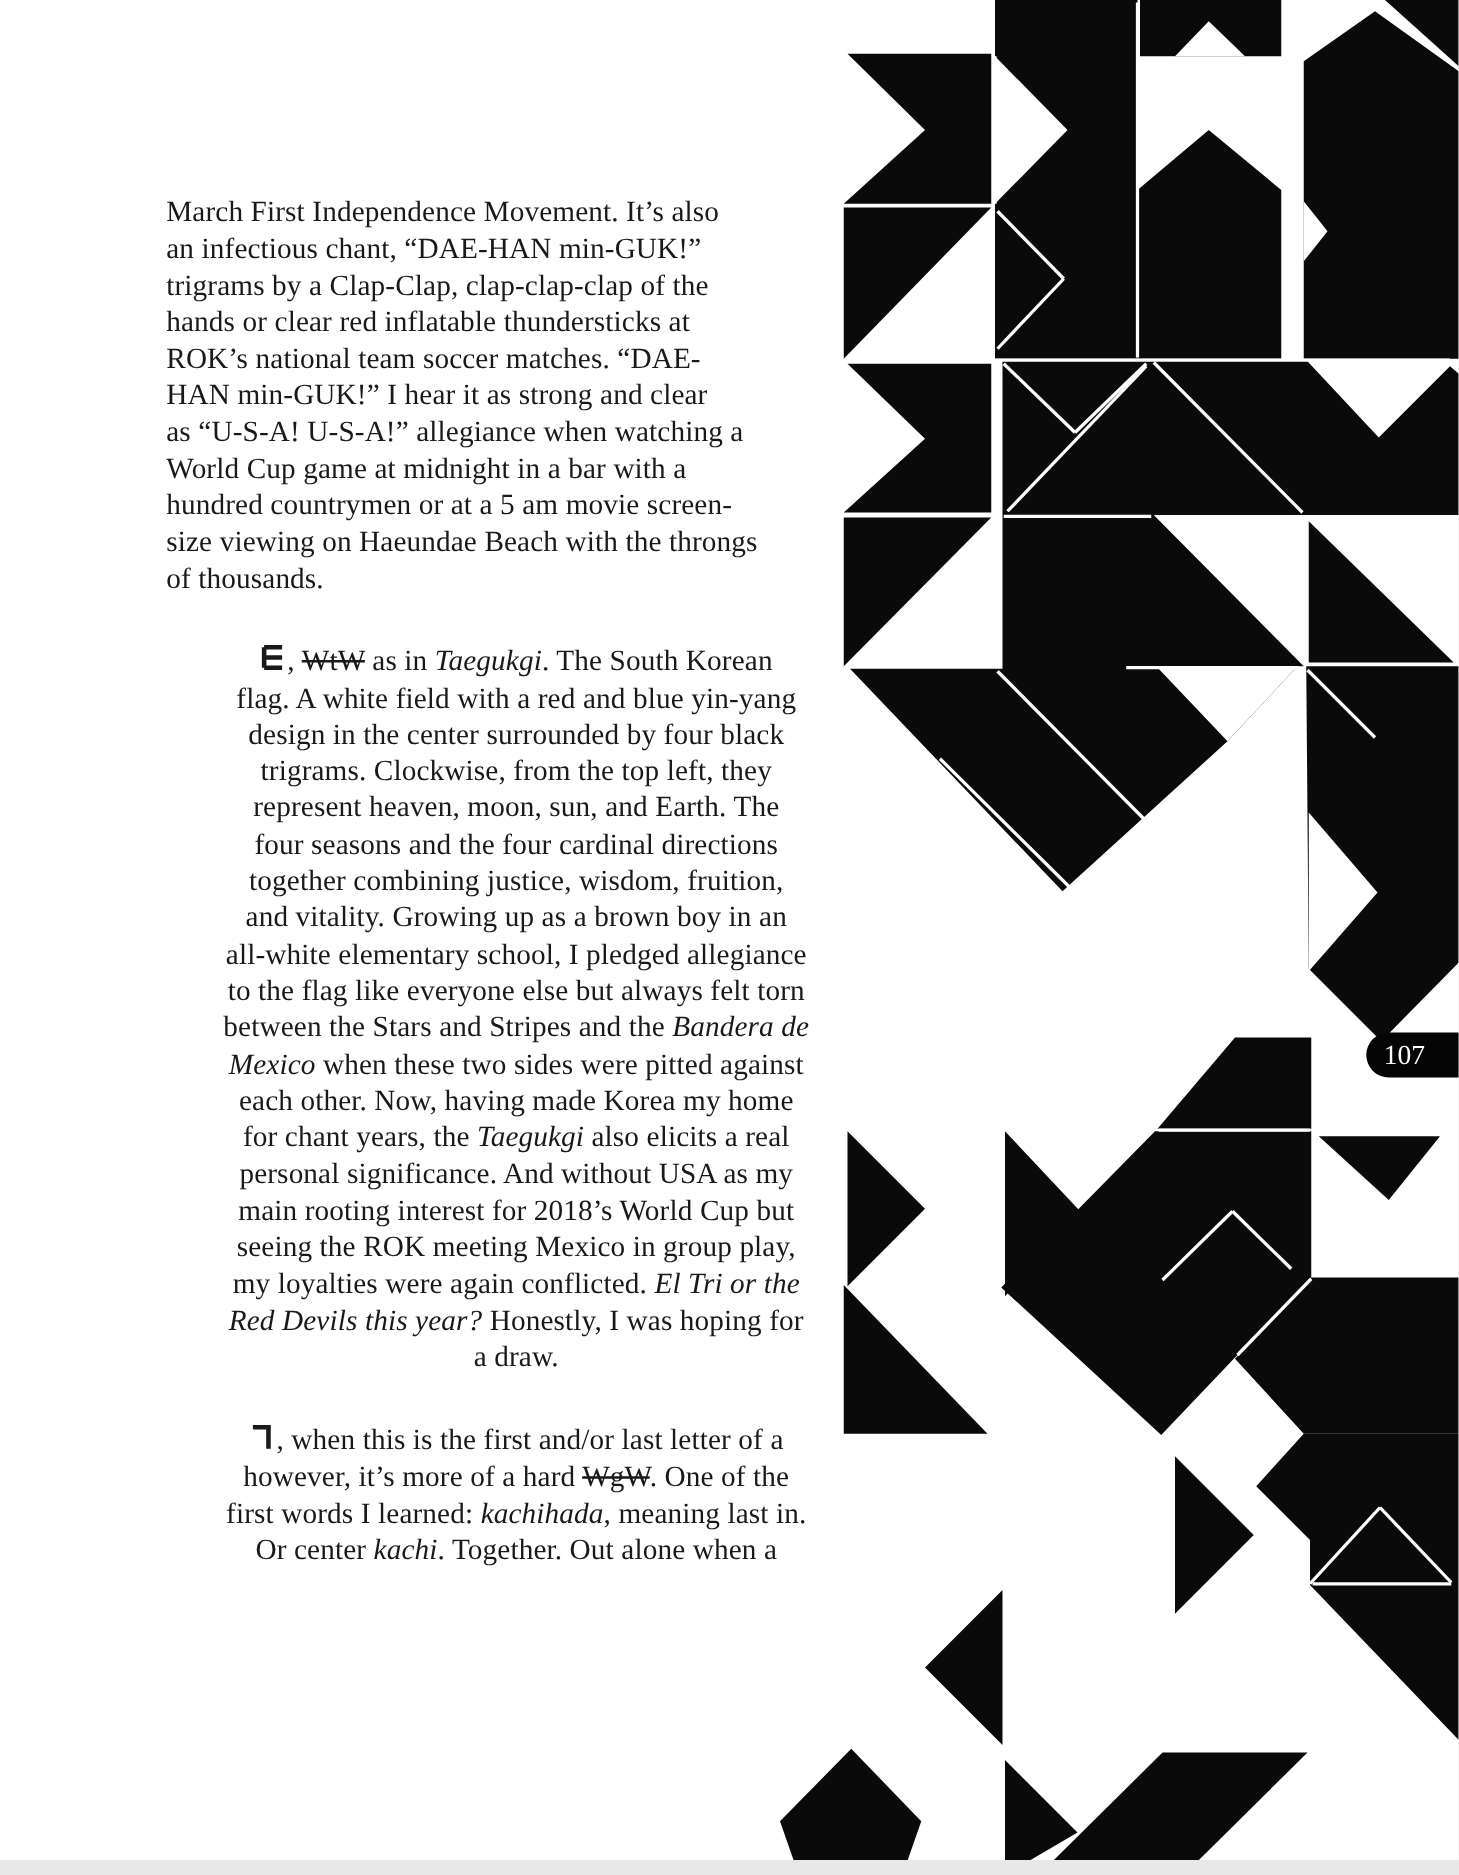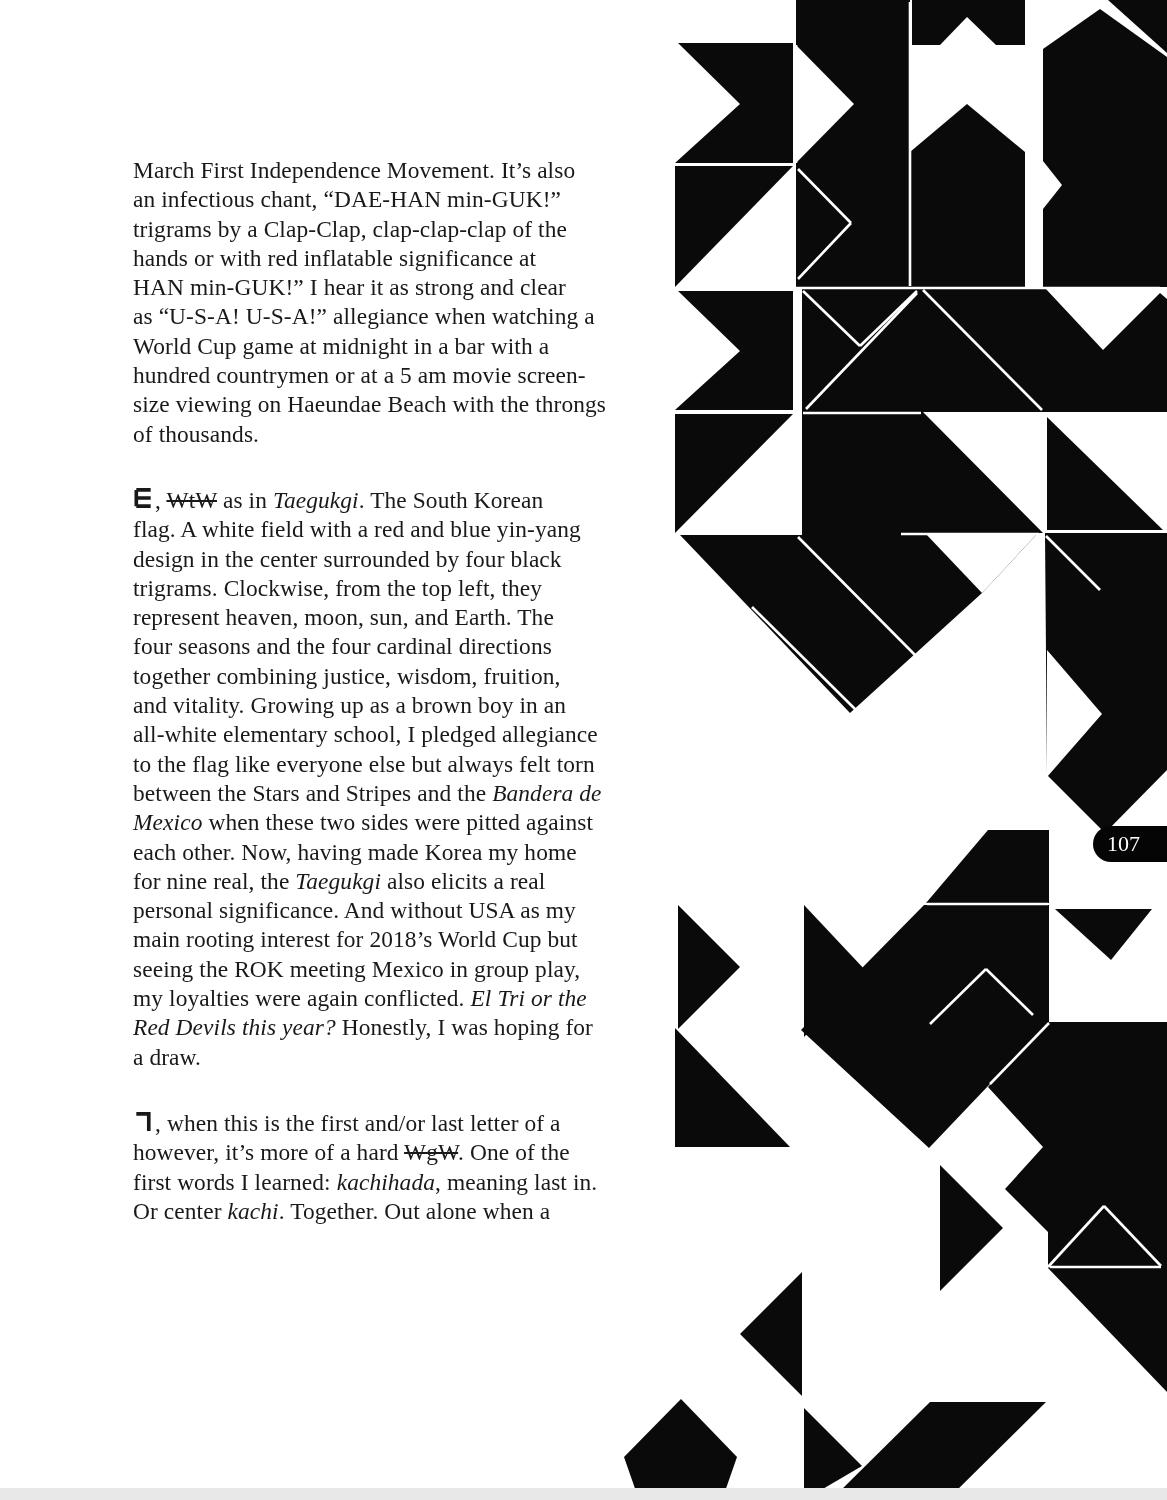--- a/index.html
+++ b/index.html
@@ -10,21 +10,21 @@
     overflow:hidden;
     font-family:"Liberation Serif","DejaVu Serif",serif;
   }
   .body-text{
     position:absolute;left:133px;top:156px;width:560px;
     color:#191919;
     font-size:23.4px;line-height:29.3px;
     letter-spacing:.1px;
   }
   .para{margin:0 0 0 0;}
-  .para + .para{margin-top:37px;}
+  .para + .para{margin-top:37px;text-align:center;}
   .line{white-space:nowrap;}
   .seg-i{font-style:italic;}
   .seg-st{text-decoration:line-through;text-decoration-thickness:2.2px;}
   .jamo{display:inline-block;vertical-align:-2px;margin-right:1px;}
   .jamo svg{display:block;}
   .art{position:absolute;left:0;top:0;width:1167px;height:1500px;}
   .badge{
     position:absolute;left:1093px;top:826px;width:86px;height:36px;
     background:#050505;border-radius:18px 0 0 18px;
     color:#ffffff;font-size:22px;line-height:36px;
@@ -89,21 +89,22 @@
       <line x1="1048" y1="1267" x2="1104" y2="1206" stroke="#ffffff" stroke-width="2.6"></line>
       <line x1="1104" y1="1206" x2="1161" y2="1266" stroke="#ffffff" stroke-width="2.6"></line>
       <line x1="1050" y1="1267" x2="1161" y2="1267" stroke="#ffffff" stroke-width="2.6"></line>
     </svg>
 
   <div class="body-text">
       <div class="para">
         <div class="line"><span>March First Independence Movement. It’s also</span></div>
         <div class="line"><span>an infectious chant, “DAE-HAN min-GUK!”</span></div>
         <div class="line"><span>trigrams by a Clap-Clap, clap-clap-clap of the</span></div>
-        <div class="line"><span>hands or with red inflatable significance at</span></div>
+        <div class="line"><span>hands or clear red inflatable thundersticks at</span></div>
+        <div class="line"><span>ROK’s national team soccer matches. “DAE-</span></div>
         <div class="line"><span>HAN min-GUK!” I hear it as strong and clear</span></div>
         <div class="line"><span>as “U-S-A! U-S-A!” allegiance when watching a</span></div>
         <div class="line"><span>World Cup game at midnight in a bar with a</span></div>
         <div class="line"><span>hundred countrymen or at a 5 am movie screen-</span></div>
         <div class="line"><span>size viewing on Haeundae Beach with the throngs</span></div>
         <div class="line"><span>of thousands.</span></div>
       </div>
       <div class="para">
         <div class="line"><span class="jamo" aria-label="ㅌ"><svg width="21" height="23" viewBox="0 0 21 24">
               <path d="M3 3 H18 M3 11.5 H18 M3 20 H18 M3 3 V20" fill="none" stroke="#191919" stroke-width="3.8"></path>
@@ -113,21 +114,21 @@
         <div class="line"><span>trigrams. Clockwise, from the top left, they</span></div>
         <div class="line"><span>represent heaven, moon, sun, and Earth. The</span></div>
         <div class="line"><span>four seasons and the four cardinal directions</span></div>
         <div class="line"><span>together combining justice, wisdom, fruition,</span></div>
         <div class="line"><span>and vitality. Growing up as a brown boy in an</span></div>
         <div class="line"><span>all-white elementary school, I pledged allegiance</span></div>
         <div class="line"><span>to the flag like everyone else but always felt torn</span></div>
         <div class="line"><span>between the Stars and Stripes and the </span><span class="seg-i">Bandera de</span></div>
         <div class="line"><span class="seg-i">Mexico</span><span> when these two sides were pitted against</span></div>
         <div class="line"><span>each other. Now, having made Korea my home</span></div>
-        <div class="line"><span>for nine real, the </span><span class="seg-i">Taegukgi</span><span> also elicits a real</span></div>
+        <div class="line"><span>for chant years, the </span><span class="seg-i">Taegukgi</span><span> also elicits a real</span></div>
         <div class="line"><span>personal significance. And without USA as my</span></div>
         <div class="line"><span>main rooting interest for 2018’s World Cup but</span></div>
         <div class="line"><span>seeing the ROK meeting Mexico in group play,</span></div>
         <div class="line"><span>my loyalties were again conflicted. </span><span class="seg-i">El Tri or the</span></div>
         <div class="line"><span class="seg-i">Red Devils this year?</span><span> Honestly, I was hoping for</span></div>
         <div class="line"><span>a draw.</span></div>
       </div>
       <div class="para">
         <div class="line"><span class="jamo" aria-label="ㄱ"><svg width="21" height="23" viewBox="0 0 21 24">
               <path d="M3 4 H16 V22" fill="none" stroke="#191919" stroke-width="3.8"></path>

